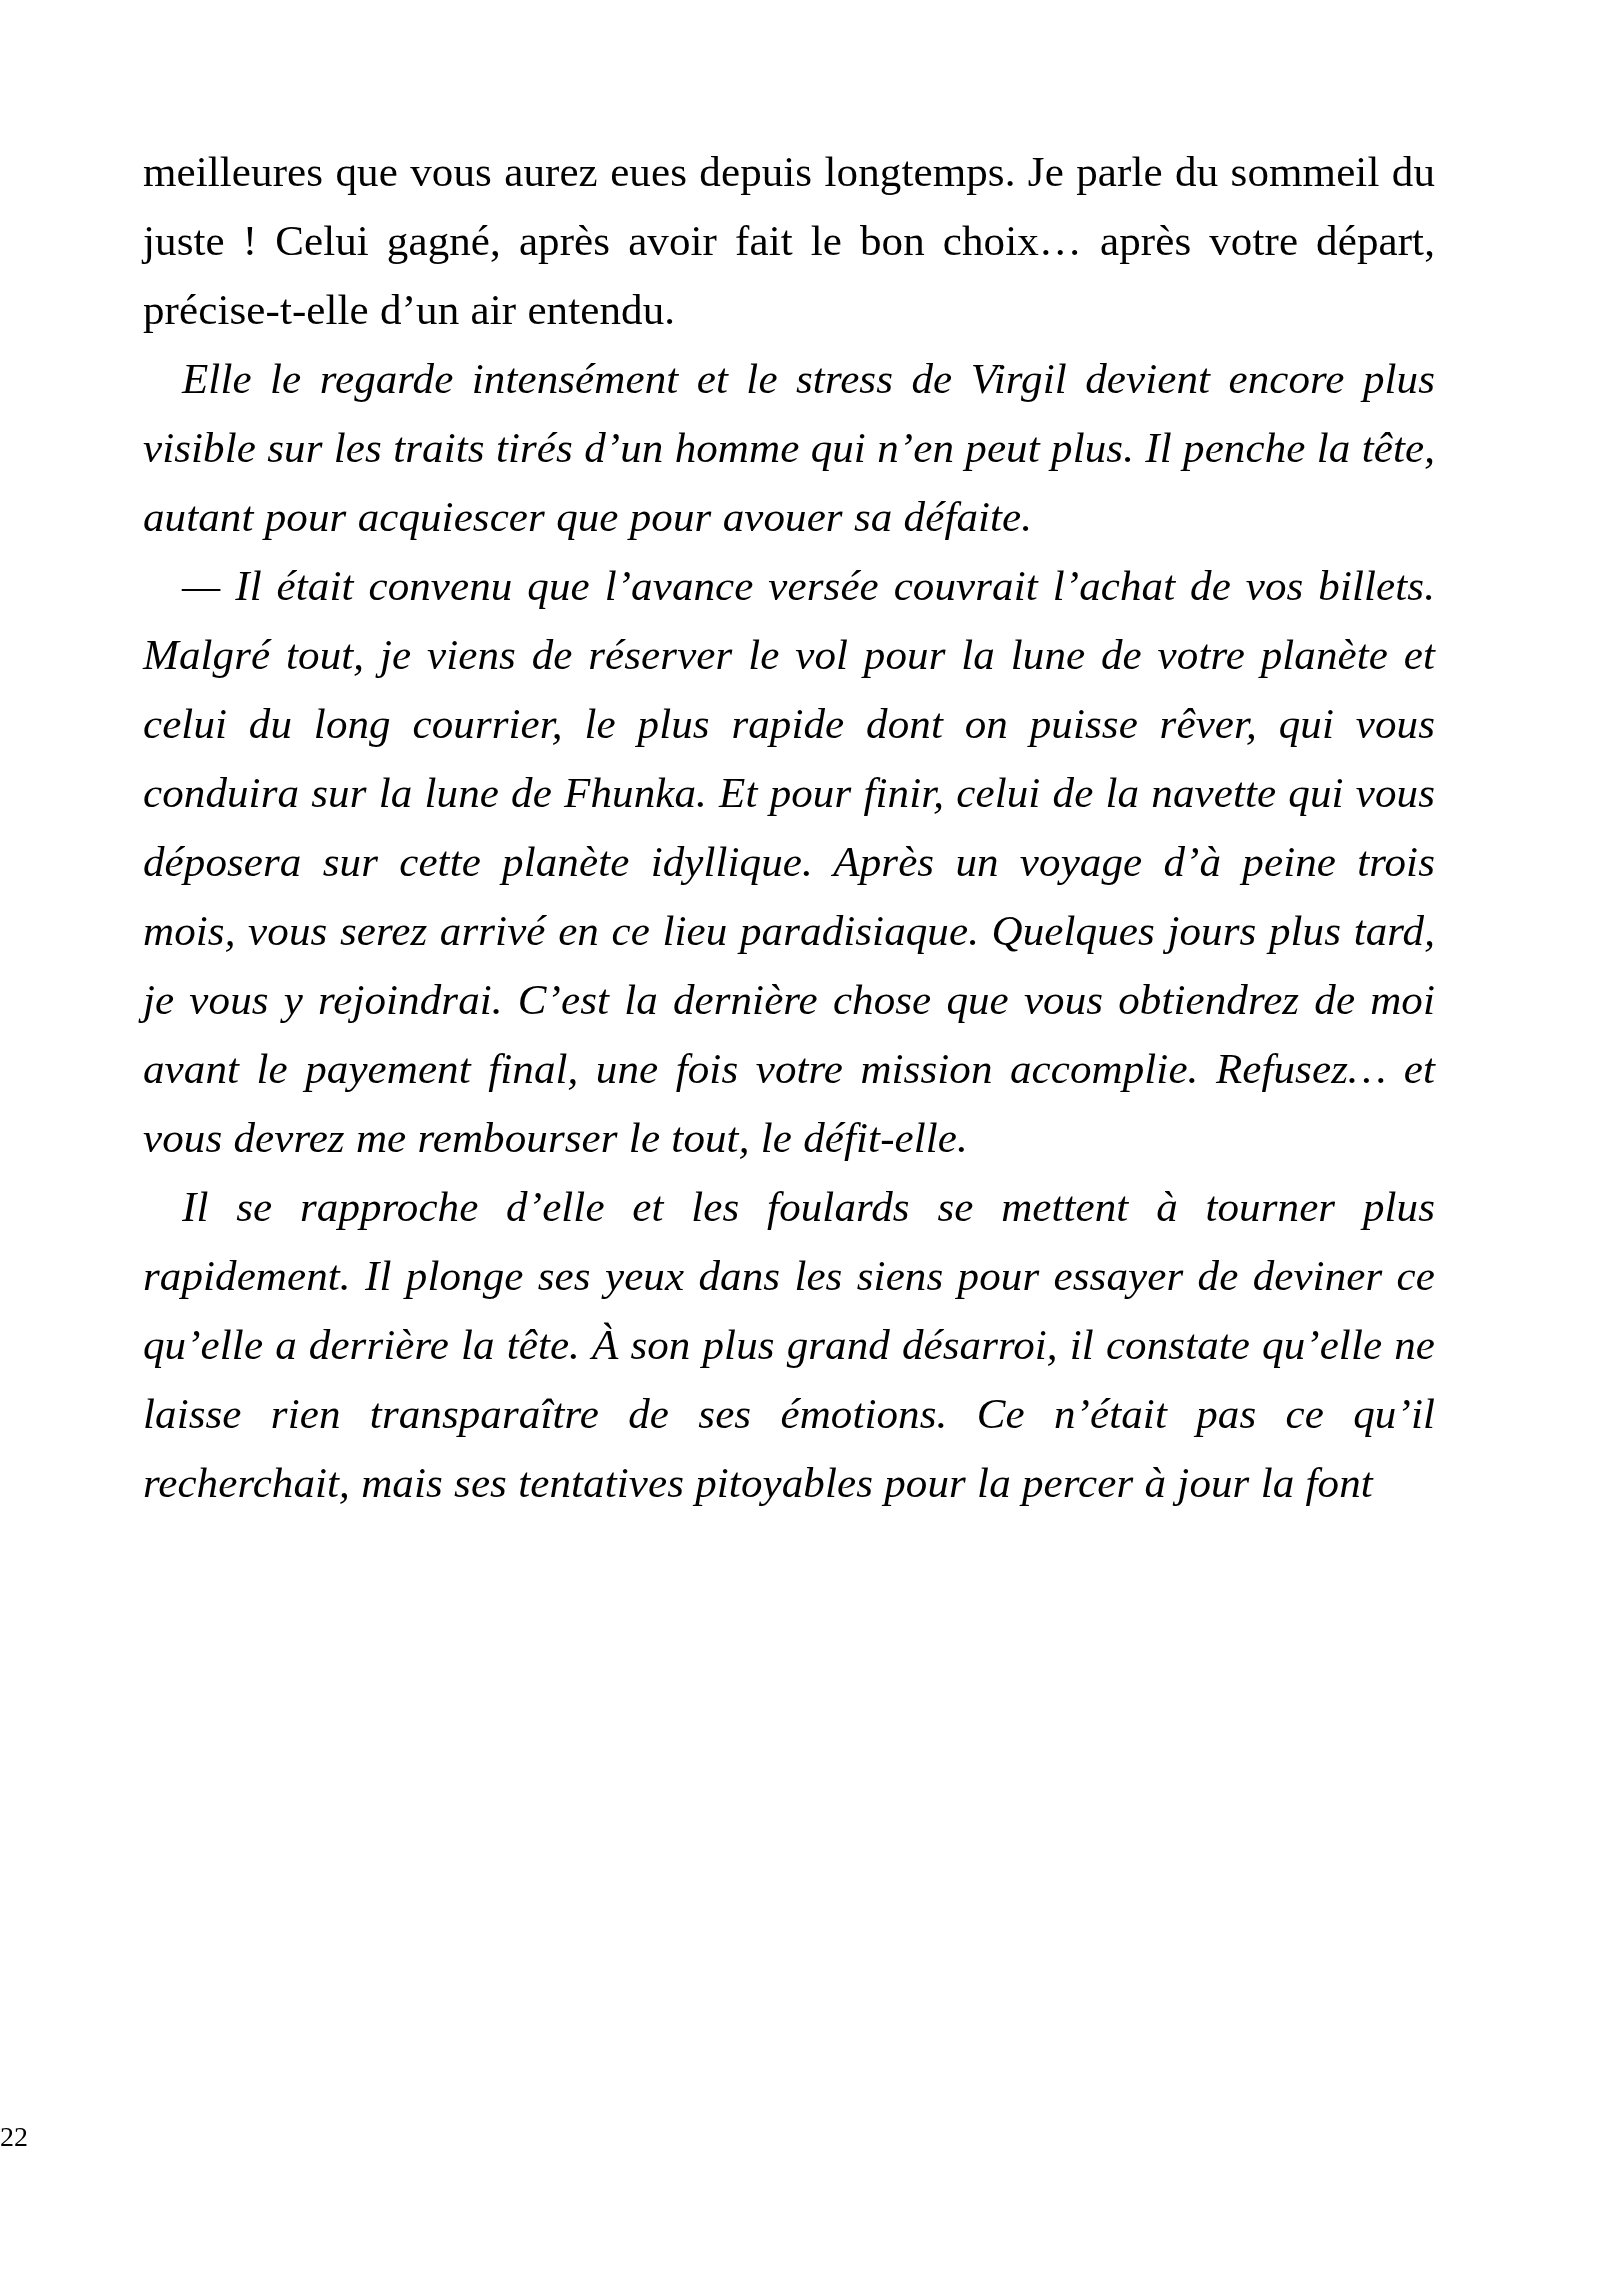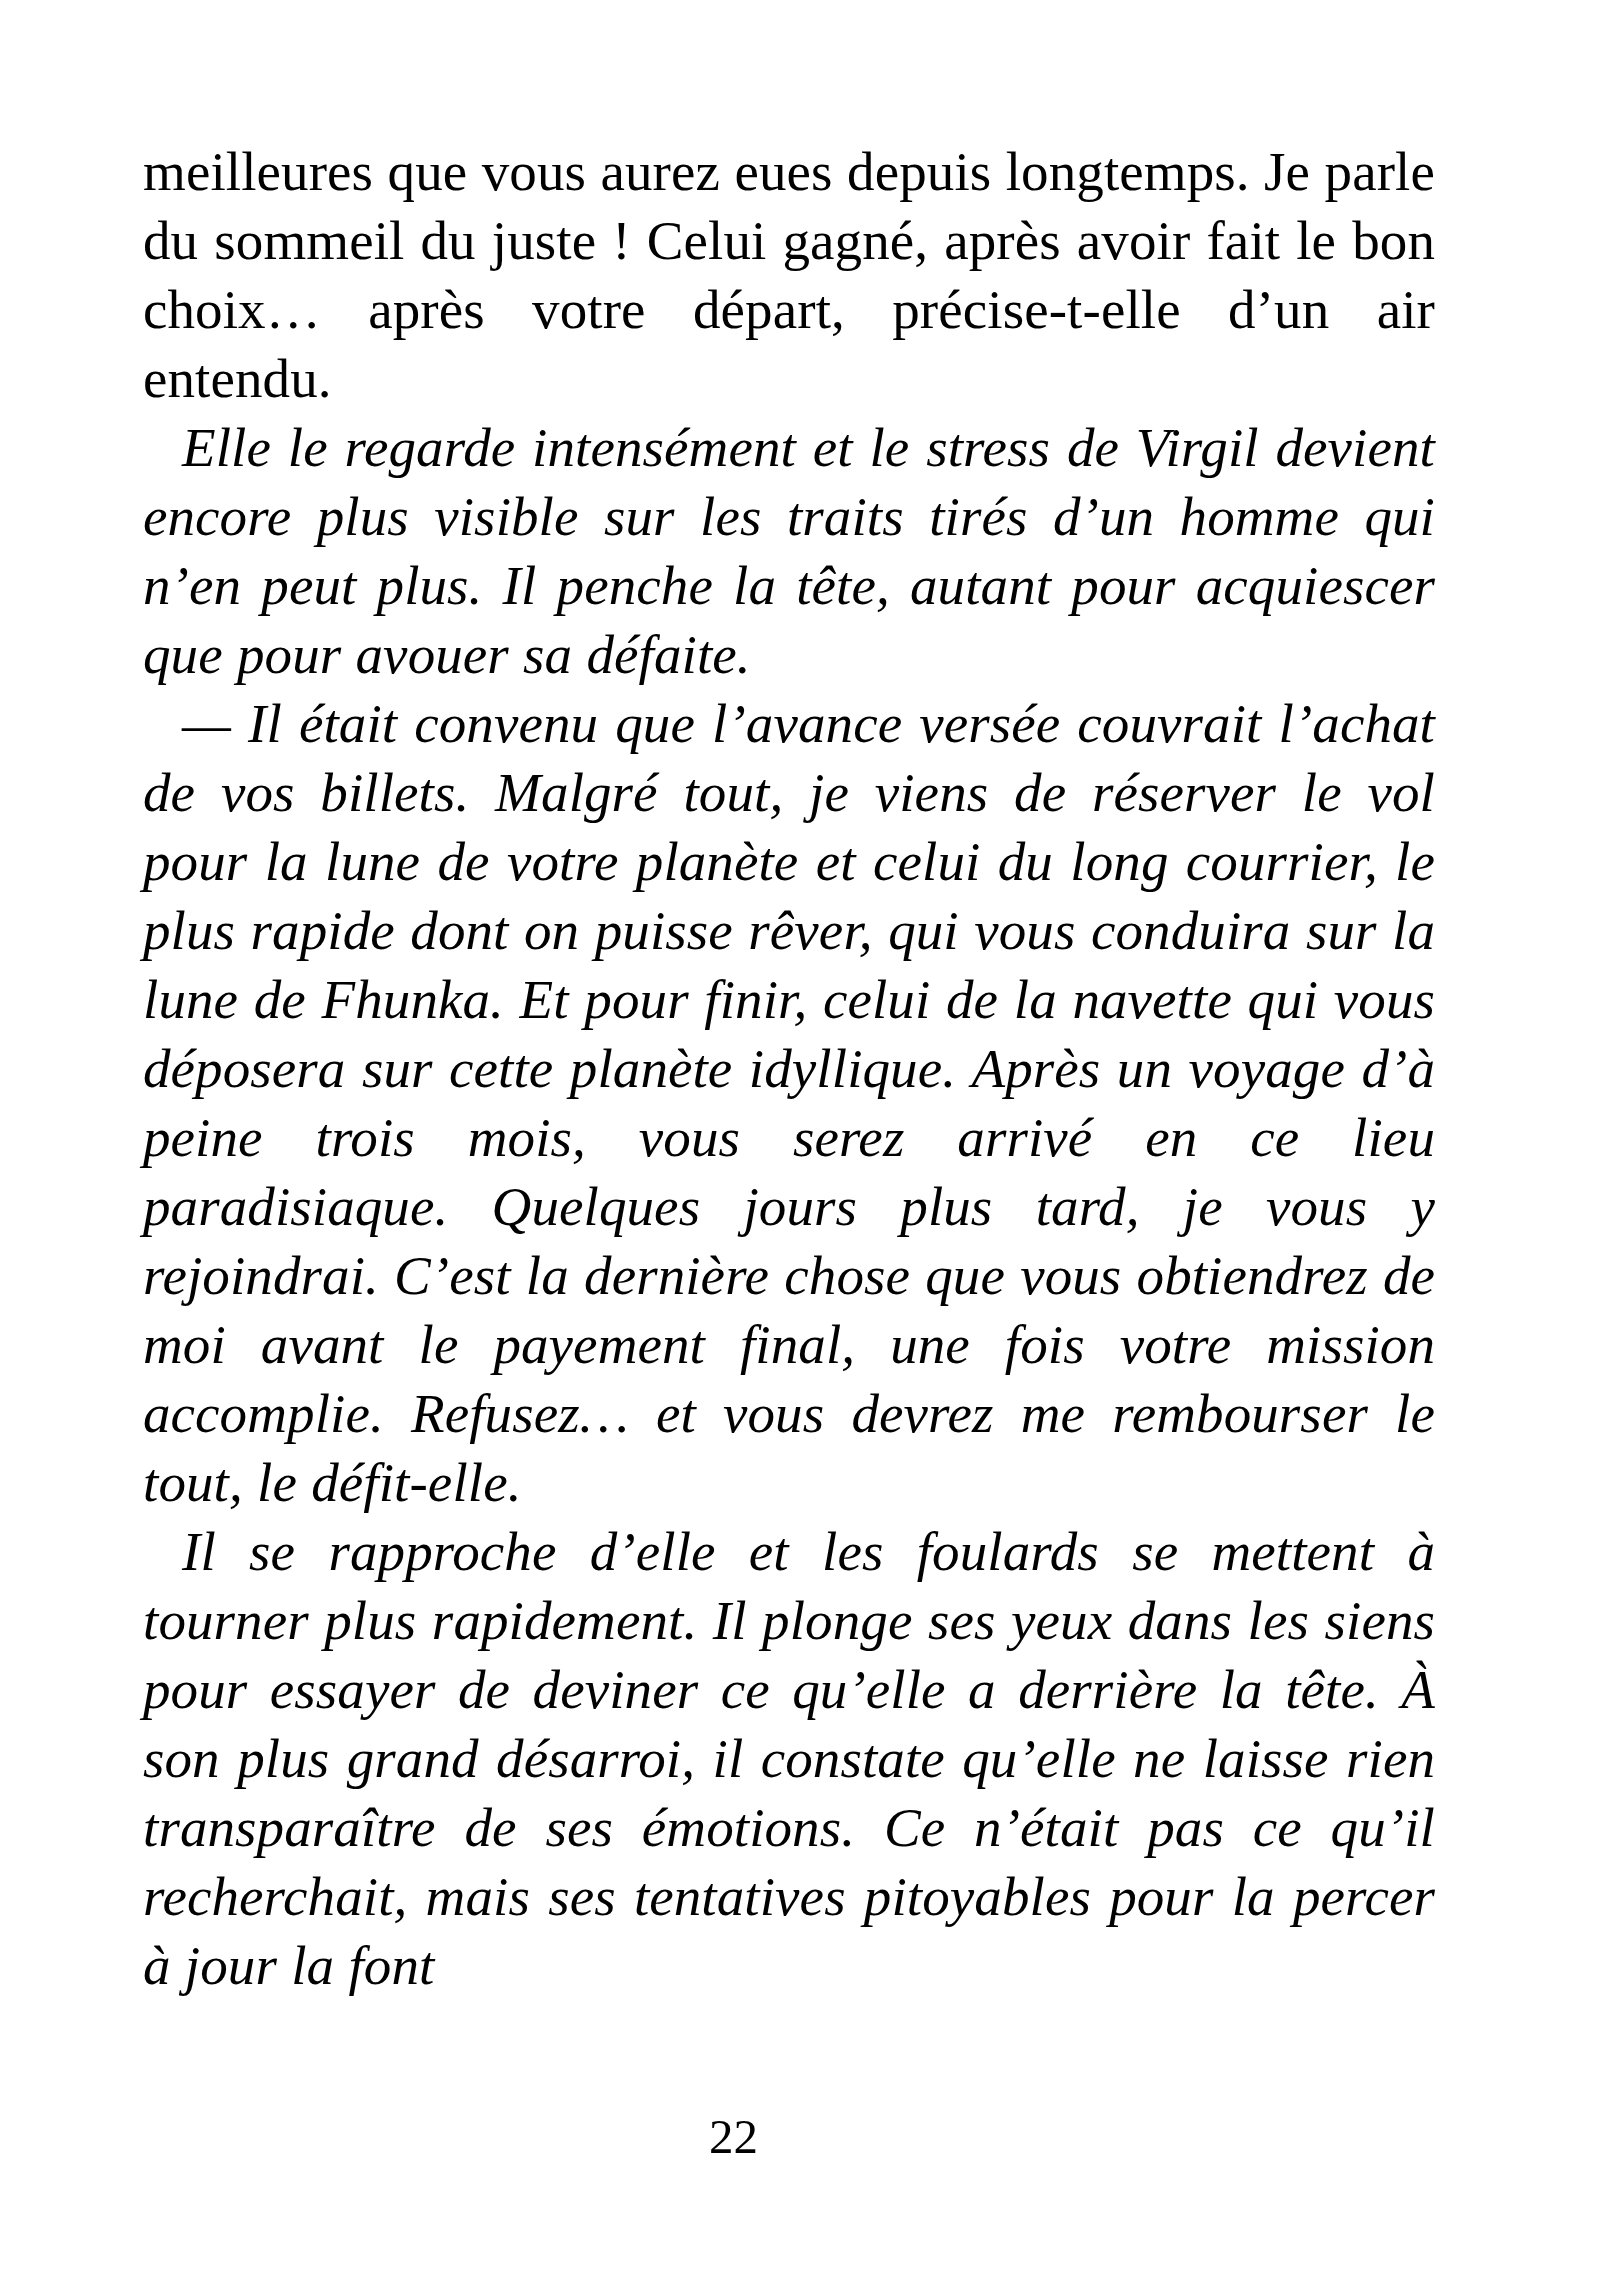--- a/index.html
+++ b/index.html
@@ -23,41 +23,40 @@
   .text-block {
     position: absolute;
     left: 143px;
     top: 137px;
     width: 1292px;
   }
   .para {
     margin: 0;
     text-align: justify;
     text-justify: inter-word;
-    font-size: 55px;
+    font-size: 43px;
     line-height: 69px;
     letter-spacing: 0.1px;
     word-spacing: 0.4px;
     -webkit-hyphens: none;
     hyphens: none;
   }
   .para.indent {
     text-indent: 39px;
     font-style: italic;
   }
   .para:last-child {
     margin-bottom: 0;
   }
   .folio {
     position: absolute;
     left: 0;
     top: 2115px;
     width: 1467px;
-    text-align: center;
-    font-size: 49px;
+    font-size: 28px;
     line-height: 44px;
     font-family: "Liberation Serif", "DejaVu Serif", serif;
   }
 </style>
 </head>
 <body>
 
 <div class="page">
 
   <div class="text-block">

